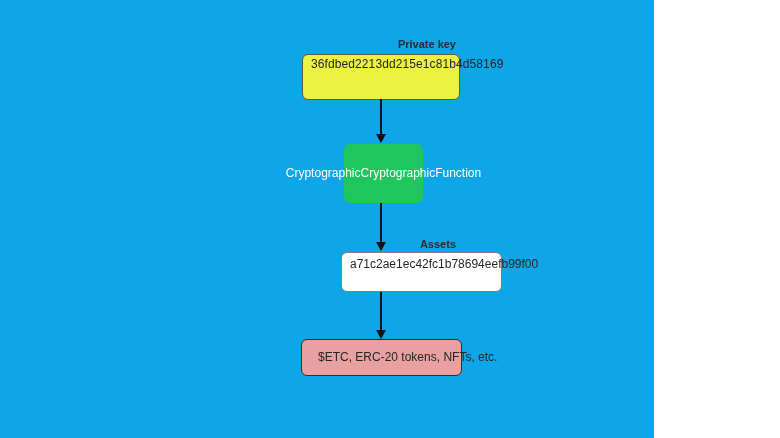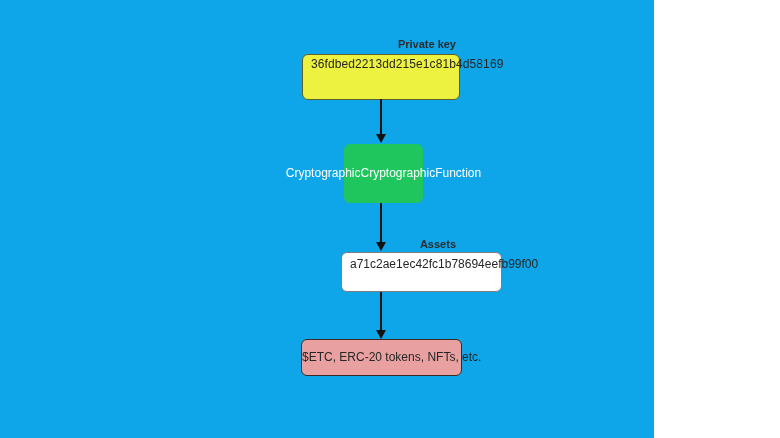--- a/index.html
+++ b/index.html
@@ -53,21 +53,21 @@
     border: 1.3px solid #7d7d7d;
     padding: 5px 8px;
     margin-left: 40px;
   }
   .assets-label { left: 301px; top: 324px; width: 161px; }
   .assets-box {
     left: 301px; top: 339px; width: 161px; height: 37px;
     background: #e9a0a0;
     border: 1.4px solid #3a2a24;
     display: flex; align-items: center;
-    padding: 0 0;
+    padding: 0 16px;
     white-space: nowrap;
   }
   .arrow { position: absolute; }
   .arrow-line {
     position: absolute;
     left: 380px;
     width: 2px;
     background: #111111;
   }
   .arrow-head {

